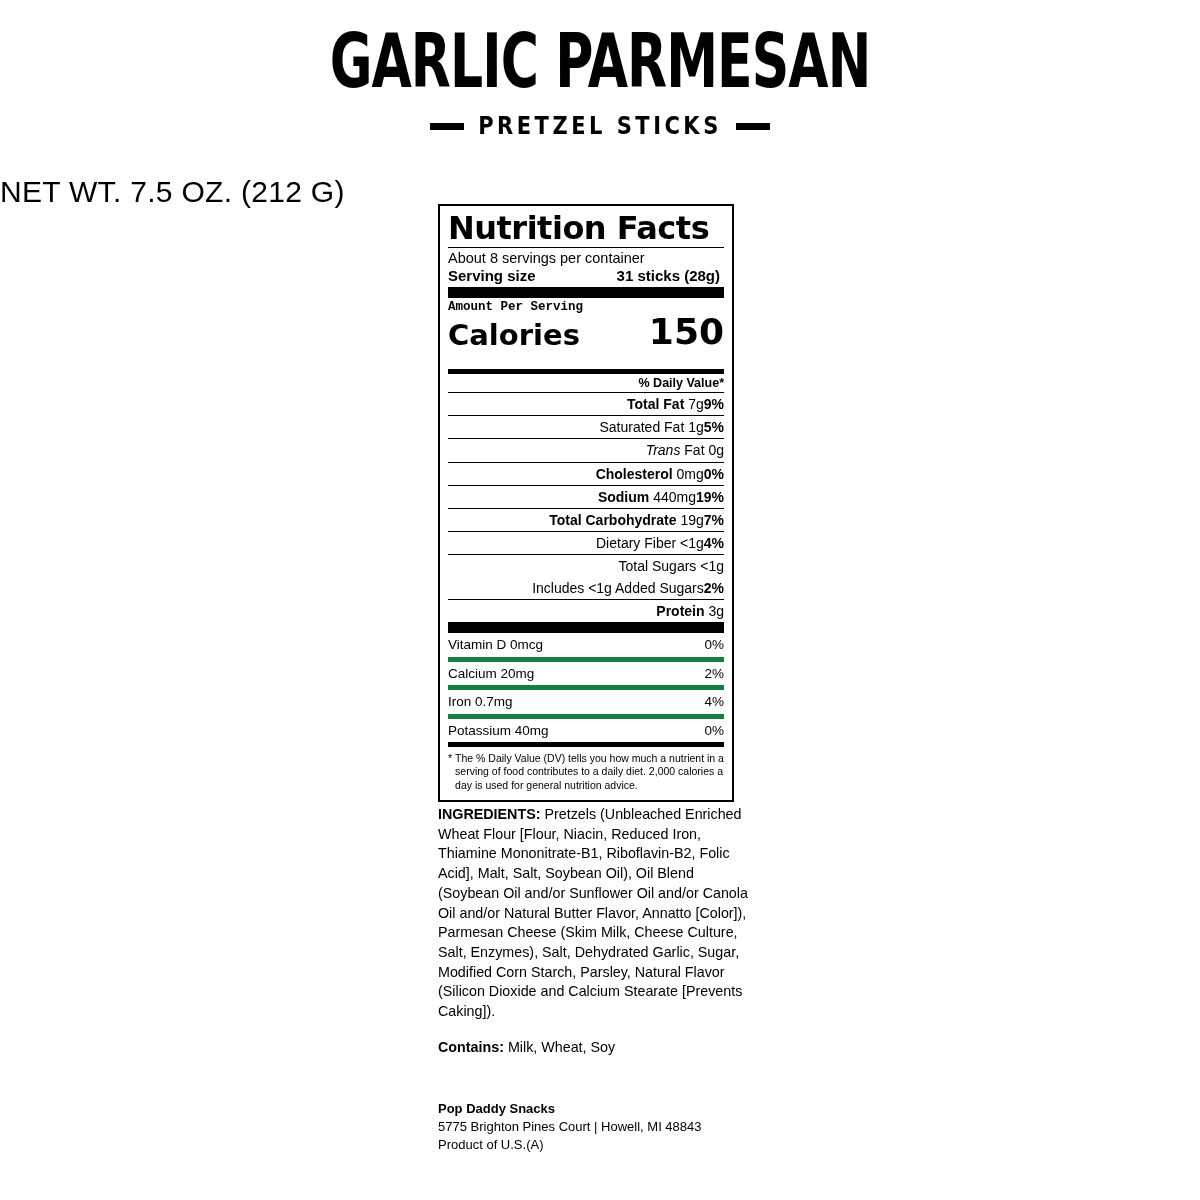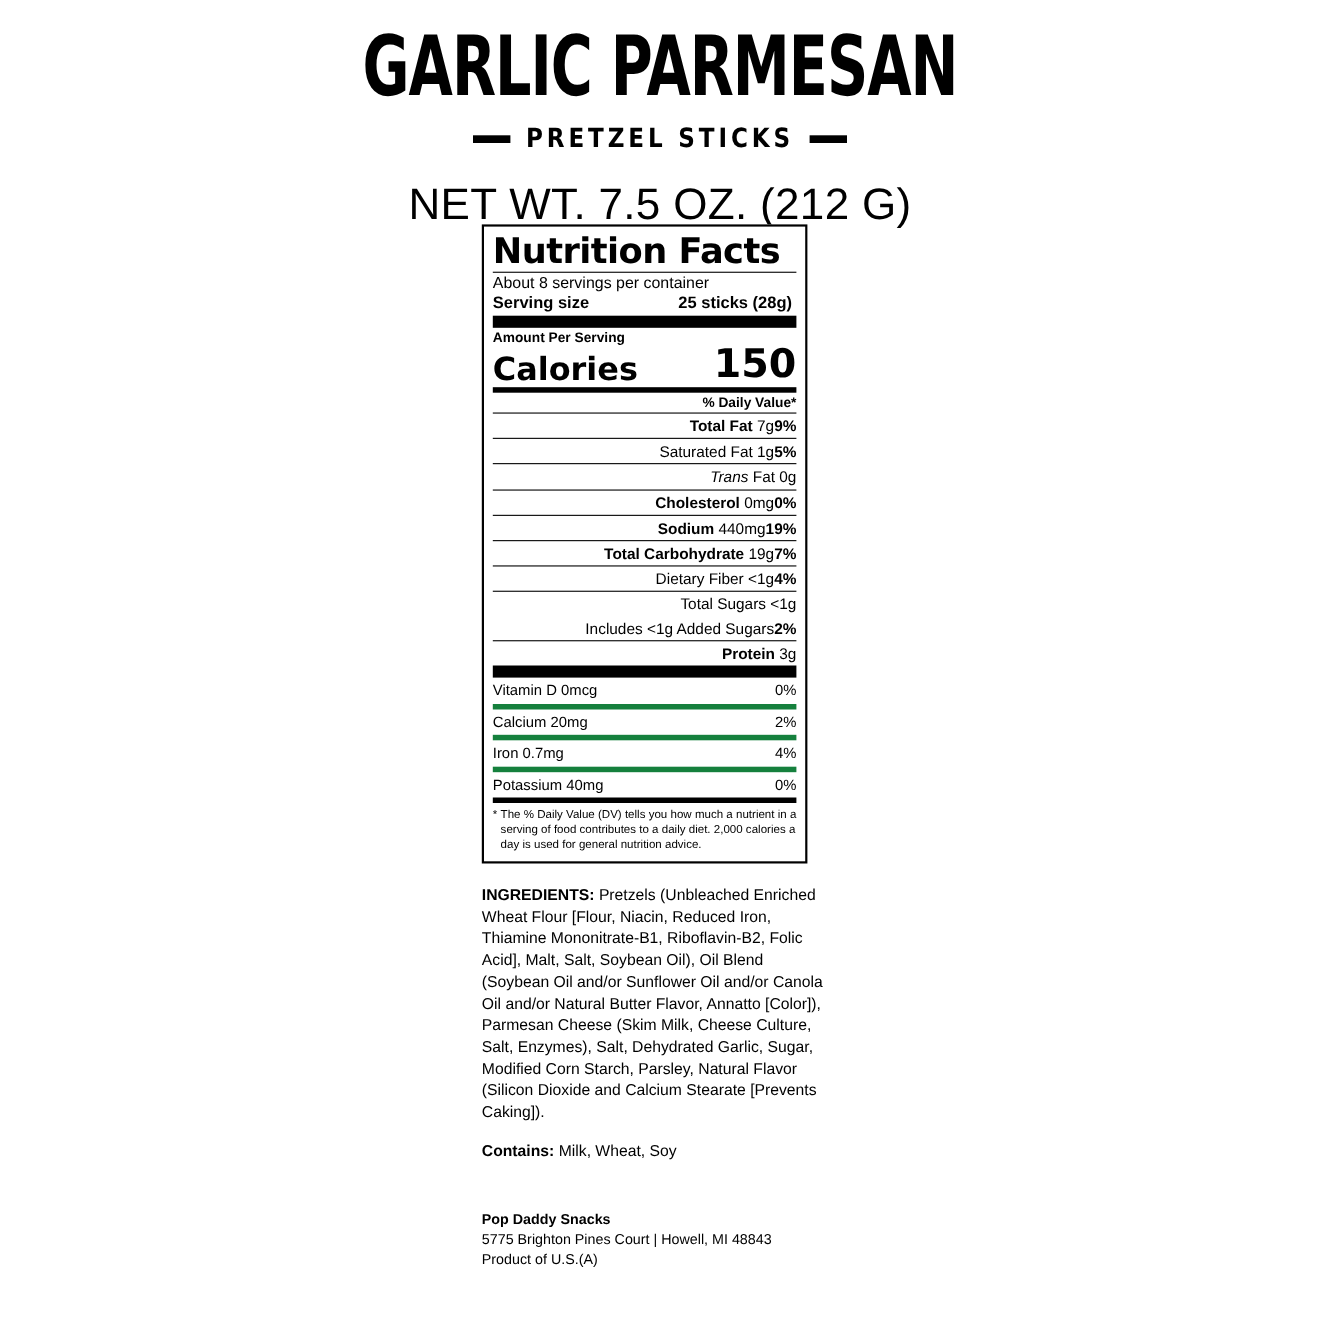--- a/index.html
+++ b/index.html
@@ -44,23 +44,23 @@
     background: #000;
   }
   .product-subtitle {
     font-family: "DejaVu Sans", sans-serif;
     font-weight: bold;
     font-size: 21px;
     letter-spacing: 3.5px;
     transform: scaleY(1.15);
   }
   .net-weight {
-    text-align: center;
-    font-size: 40px;
-    margin-top: 26px;
+    text-align: left;
+    font-size: 30px;
+    margin-top: 37px;
     letter-spacing: 0.3px;
   }
 
   
   .nf-panel {
     position: absolute;
     left: 438px;
     top: 204px;
     width: 296px;
     box-sizing: border-box;
@@ -89,26 +89,27 @@
     font-size: 15px;
     padding: 0 0 2px 0;
     align-items: center;
   }
   .nf-serving-size .ss-val { font-weight: bold; padding-right: 4px; }
 
   .nf-amount {
     font-weight: bold;
     font-size: 12.5px;
     padding: 2px 0 0 0;
+    font-family: Liberation Mono, monospace;
   }
   .nf-calories-row {
     display: flex;
     align-items: flex-end;
     justify-content: space-between;
-    padding-bottom: 2px;
+    padding-bottom: 19px;
   }
   .nf-cal-label {
     font-family: "DejaVu Sans", sans-serif;
     font-weight: bold;
     font-size: 29px;
     line-height: 1.0;
   }
   .nf-cal-value {
     font-family: "DejaVu Sans", sans-serif;
     font-weight: bold;
@@ -184,21 +185,21 @@
   </div>
   <div class="net-weight">NET WT. 7.5 OZ. (212 G)</div>
 </div>
 
 <div class="nf-panel">
   <div class="nf-title">Nutrition Facts</div>
   <div class="rule-thin"></div>
   <div class="nf-servings">About 8 servings per container</div>
   <div class="nf-serving-size">
     <span>Serving size</span>
-    <span class="ss-val">25 sticks (28g)</span>
+    <span class="ss-val">31 sticks (28g)</span>
   </div>
   <div class="rule-thick"></div>
 
   <div class="nf-amount">Amount Per Serving</div>
   <div class="nf-calories-row">
     <span class="nf-cal-label">Calories</span>
     <span class="nf-cal-value">150</span>
   </div>
   <div class="rule-med"></div>
 

